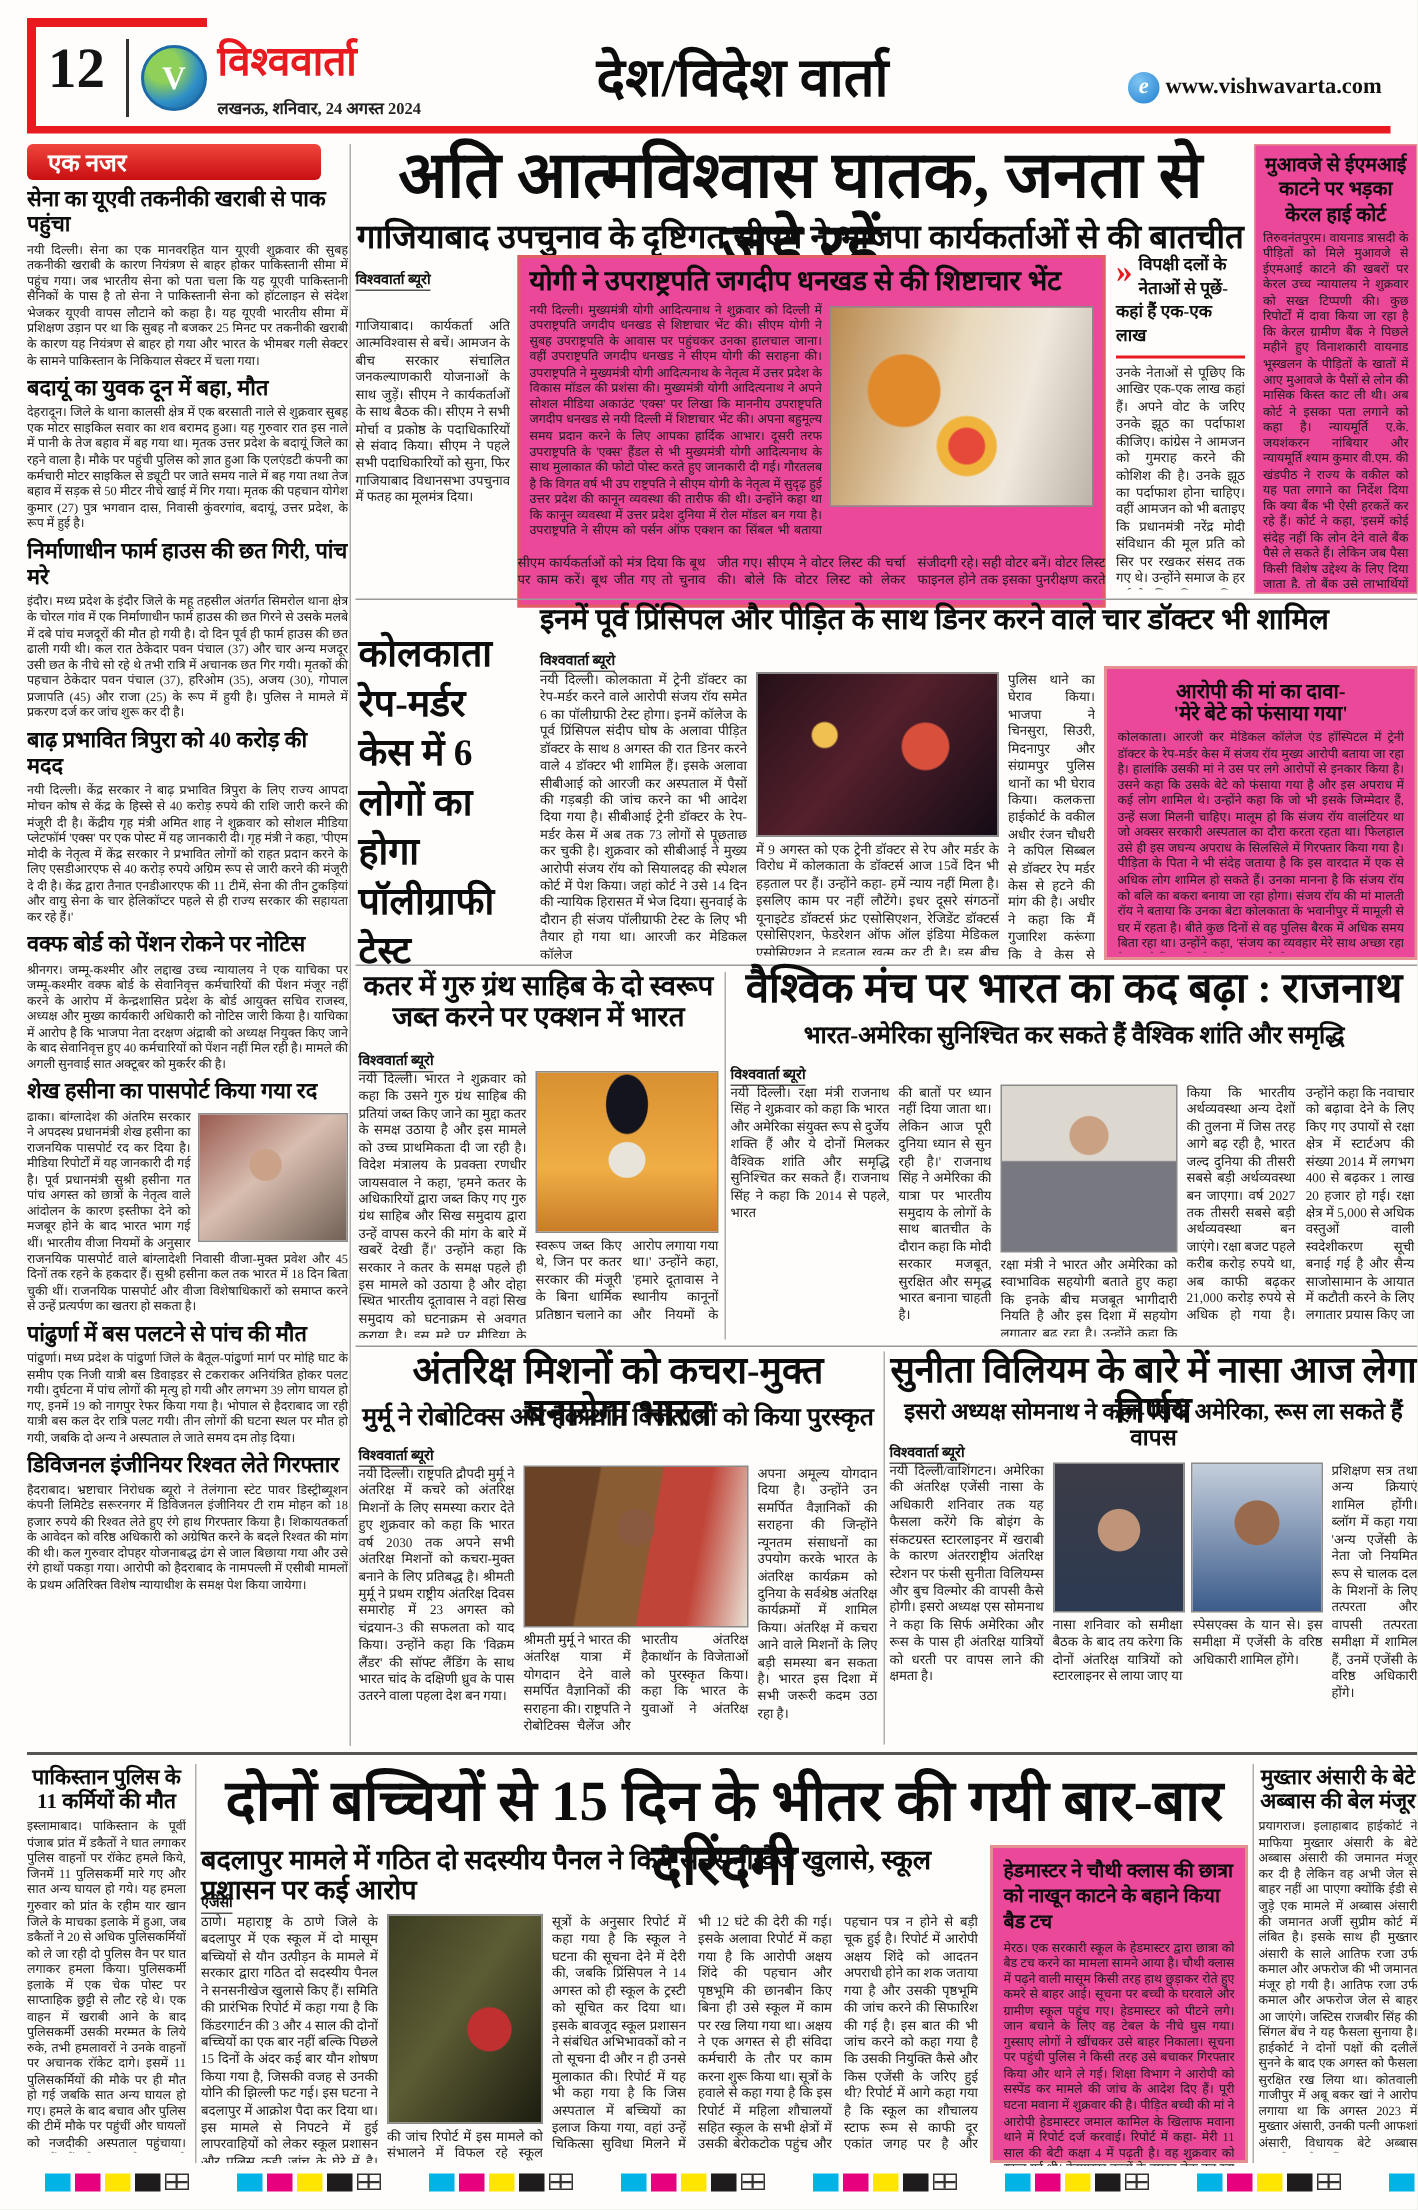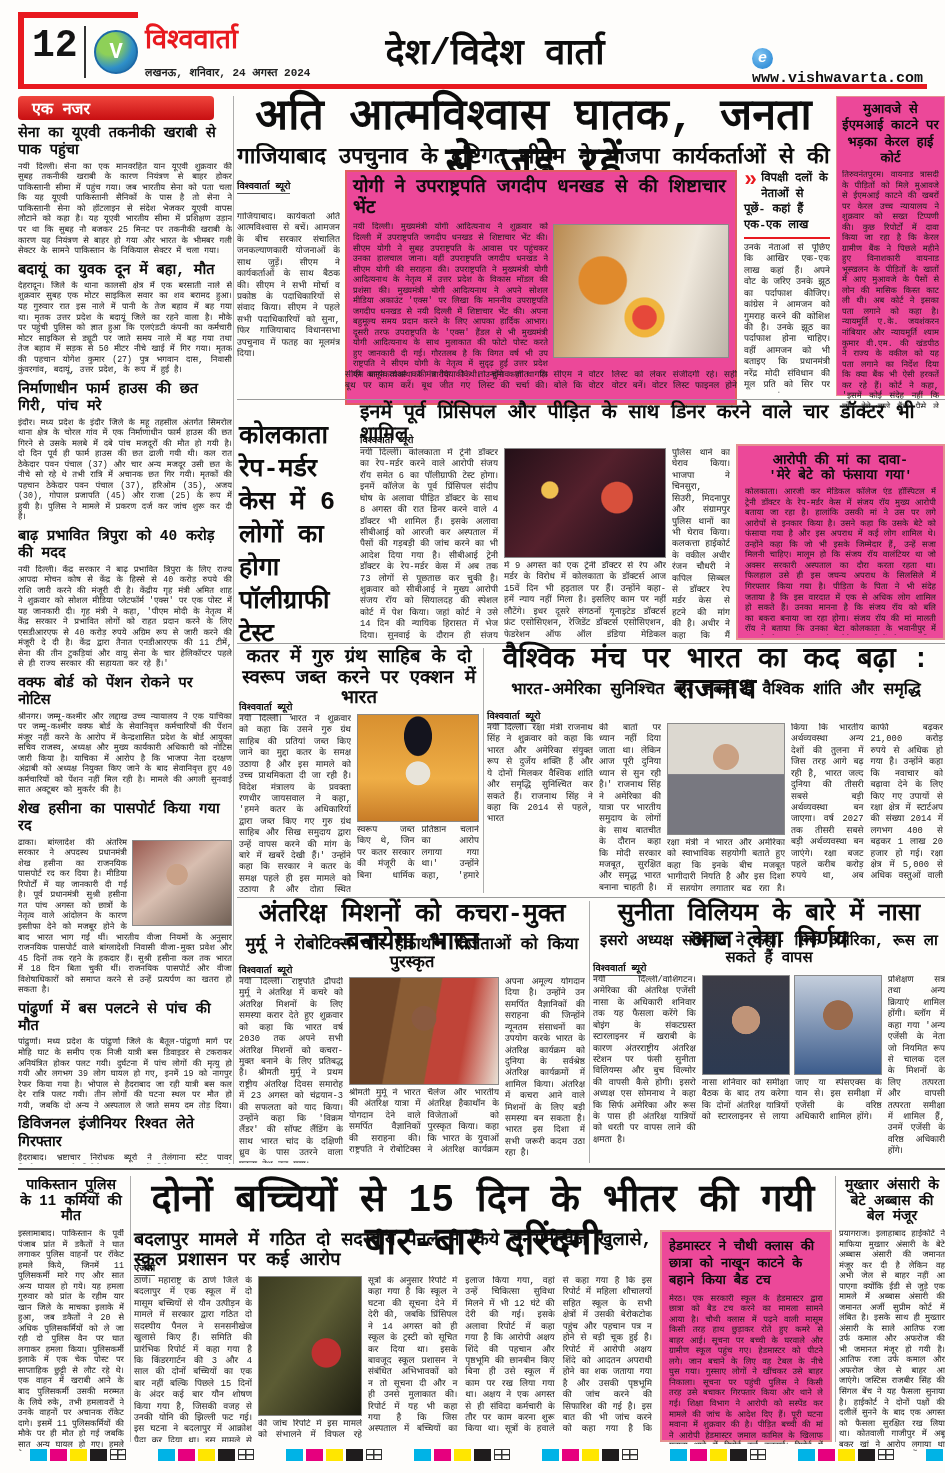--- a/index.html
+++ b/index.html
@@ -1,16 +1,16 @@
 <!DOCTYPE html>
 <html><head>
 <meta charset="utf-8">
 <style>
   html,body{margin:0;padding:0;background:#e8e8e4;}
-  #page{position:relative;width:945px;height:1473px;background:#fefdfb;font-family:Liberation Mono, monospace;overflow:hidden;color:#161616;}
+  #page{position:relative;width:945px;height:1473px;background:#fefdfb;font-family:Liberation Serif, serif;overflow:hidden;color:#161616;}
   .abs{position:absolute;}
   .hl{font-weight:800;color:#0d0d0d;line-height:1.12;}
   .center{text-align:center;}
   .body-txt{font-size:8.8px;line-height:1.3;text-align:justify;color:#1b1b1b;overflow:hidden;}
   .body-sm{font-size:8.3px;line-height:1.27;text-align:justify;color:#1b1b1b;overflow:hidden;}
   .byline{font-size:9.5px;font-weight:700;color:#111;border-bottom:1px solid #555;display:inline-block;padding-bottom:1px;margin-bottom:18px;}
   .photo{border:1px solid #8a8a8a;box-sizing:border-box;}
   .rule-h{background:#9a9a9a;height:1px;}
   .rule-v{background:#adadad;width:1px;}
   .red{background:#e8191f;}

